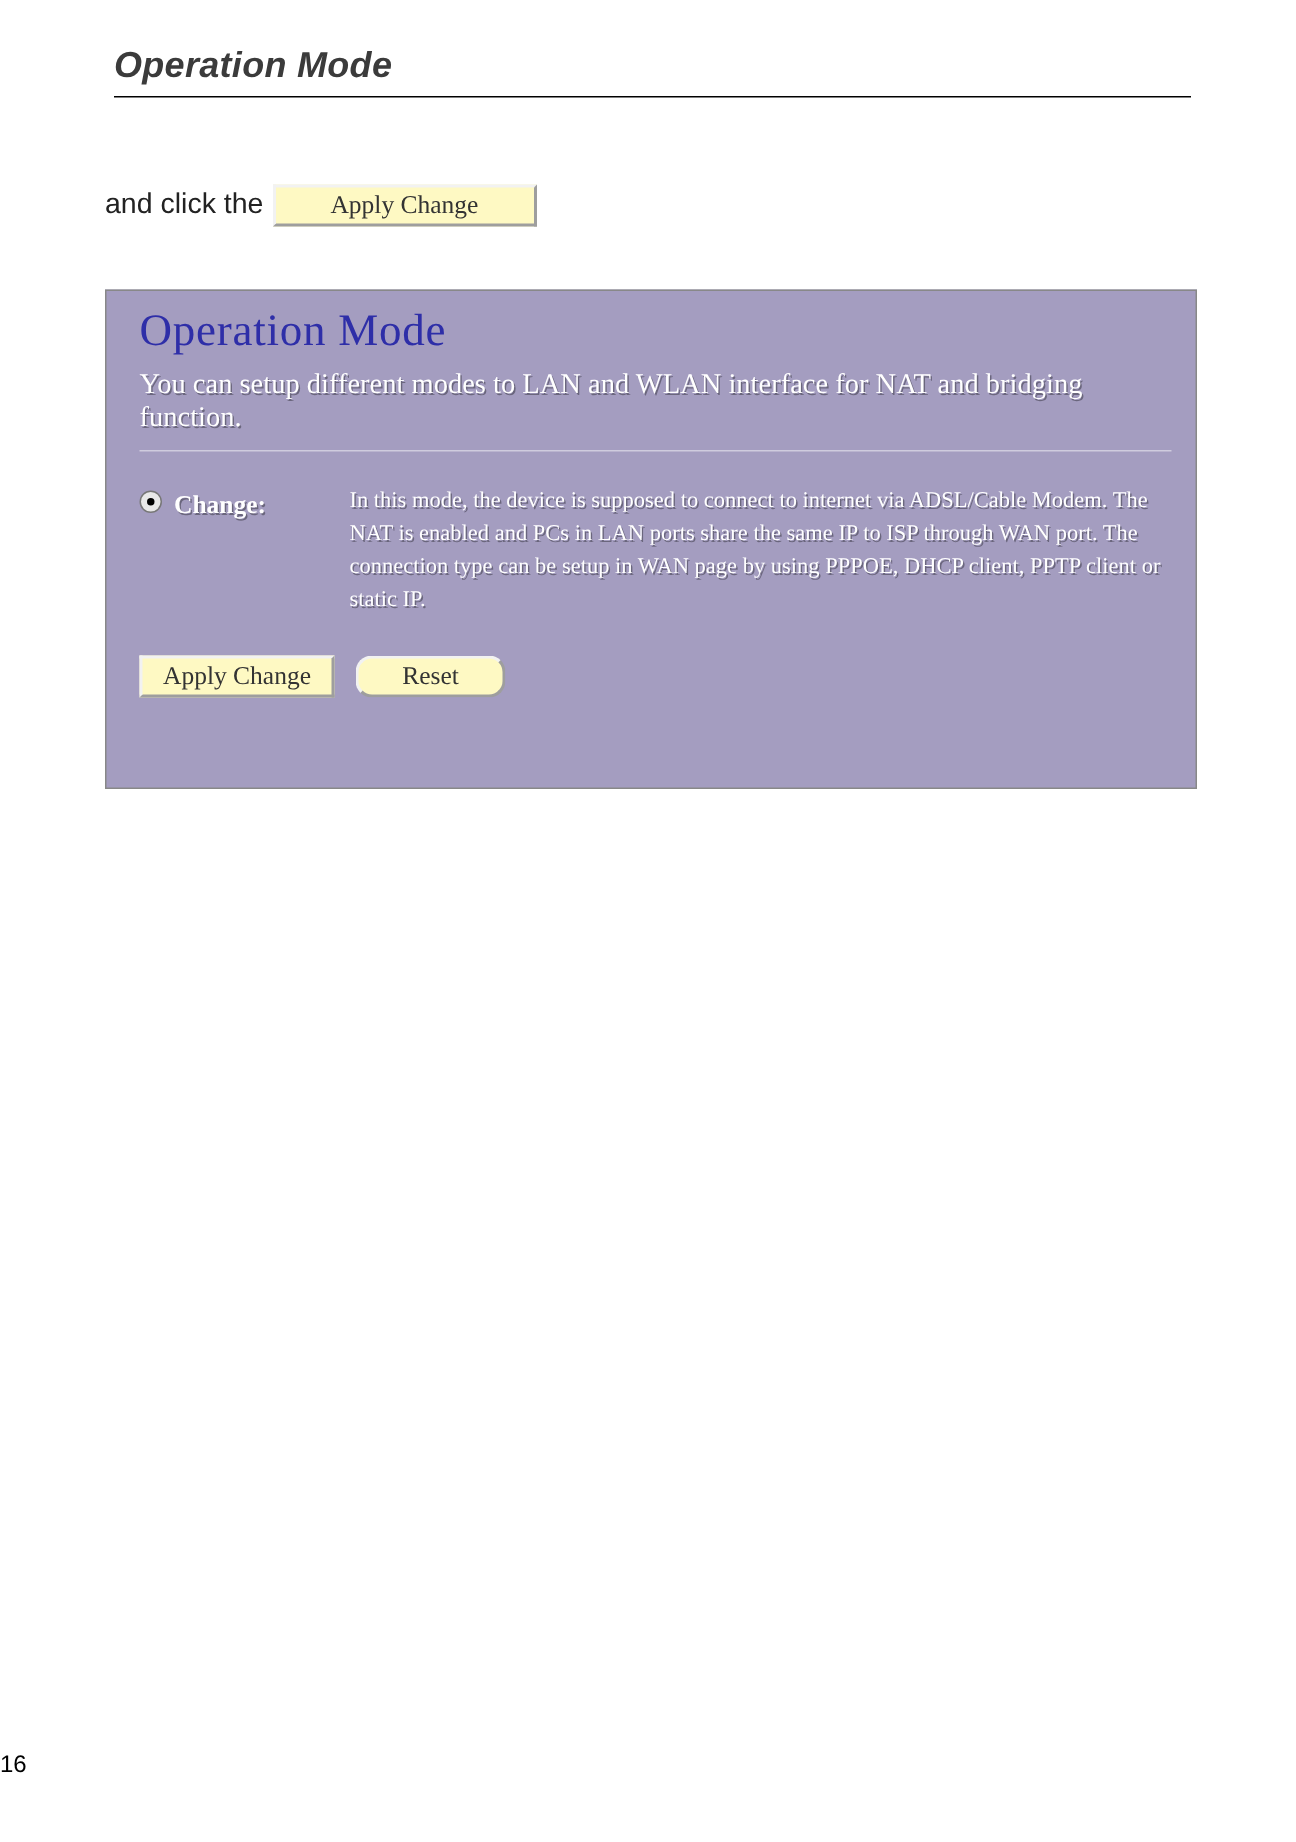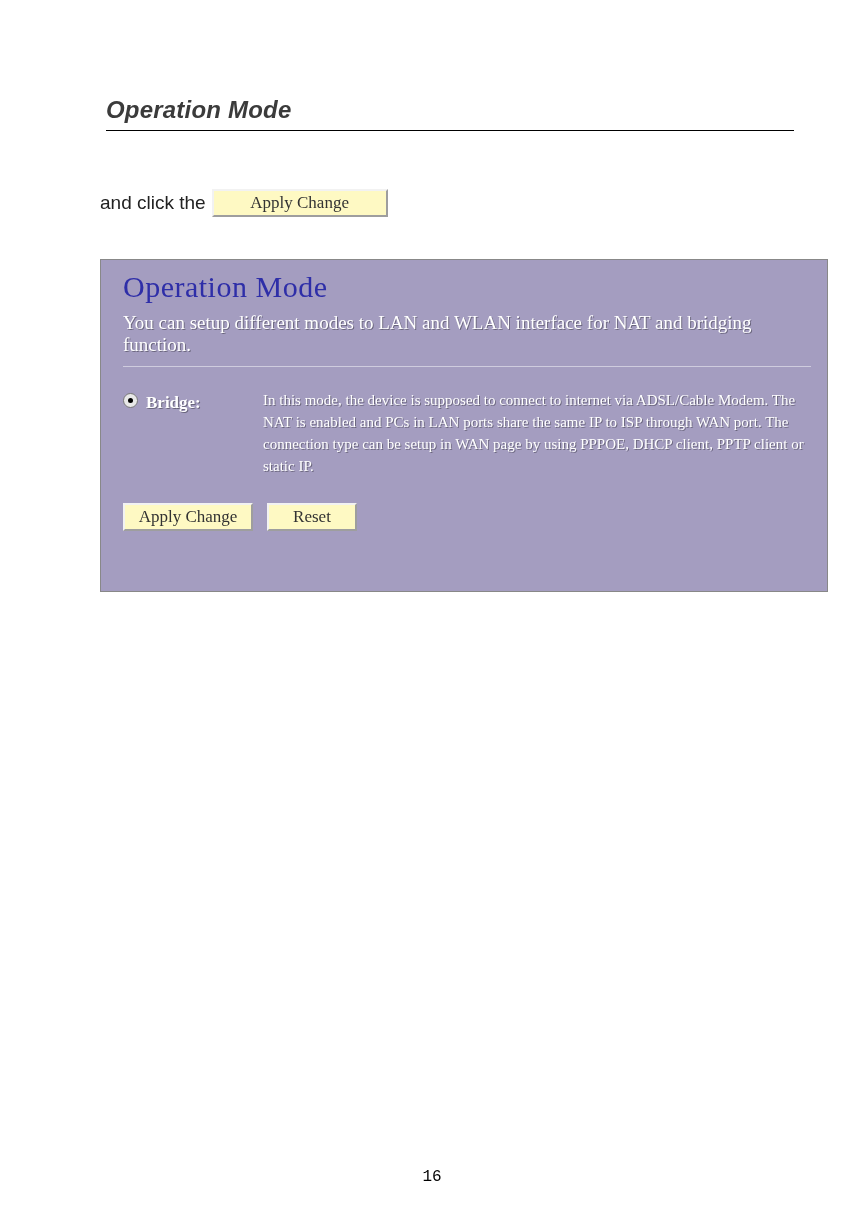--- a/index.html
+++ b/index.html
@@ -7,22 +7,21 @@
     padding: 0;
     width: 864px;
     height: 1228px;
     background: #ffffff;
     font-family: Arial, Helvetica, sans-serif;
     color: #000;
     position: relative;
   }
   .page {
     box-sizing: border-box;
-    padding: 96px 70px 0 70px;
-    margin-left: 30px;
+    padding: 30px 70px 0 70px;
   }
   .heading {
     font-style: italic;
     font-weight: bold;
     font-size: 24px;
     color: #3b3b3b;
     letter-spacing: 0.2px;
     border-bottom: 1.5px solid #000;
     padding-bottom: 6px;
     margin: 0 0 56px 6px;
@@ -47,21 +46,21 @@
     border: 2px outset #f2f2f2;
     font-family: "Times New Roman", serif;
     font-size: 17px;
     color: #333;
     box-sizing: border-box;
     height: 28px;
     cursor: default;
   }
   .classic-btn.wide { width: 176px; }
   .classic-btn.med  { width: 130px; }
-  .classic-btn.sm   { width: 90px; }
+  .classic-btn.sm   { width: 100px; border-radius: 11px; }
 
   .ui-panel {
     margin: 40px 0 0 0;
     width: 728px;
     background: #a49dc0;
     border: 1px solid #888;
     box-sizing: border-box;
     padding: 10px 16px 60px 22px;
     font-family: "Times New Roman", serif;
     color: #ffffff;
@@ -132,22 +131,21 @@
   }
   .btn-row .classic-btn {
     text-shadow: none;
     color: #333;
   }
   .page-num {
     position: absolute;
     bottom: 42px;
     left: 0;
     right: 0;
-    text-align: center;
-    font-family: Liberation Mono, monospace;
+    font-family: Liberation Sans, sans-serif;
     font-size: 16px;
     color: #000;
   }
 </style>
 </head>
 <body>
 
 <div class="page">
   <h2 class="heading">Operation Mode</h2>
 
@@ -159,21 +157,21 @@
   <div class="ui-panel">
     <div class="panel-title">Operation Mode</div>
     <div class="panel-sub">You can setup different modes to LAN and WLAN interface for NAT and bridging function.</div>
     <hr class="panel-hr">
 
     <div class="mode-row">
       <div class="mode-left">
         <span class="radio">
             <span class="dot"></span>
           </span>
-        <span class="mode-label">Bridge:</span>
+        <span class="mode-label">Change:</span>
       </div>
       <div class="mode-desc">In this mode, the device is supposed to connect to internet via ADSL/Cable Modem. The NAT is enabled and PCs in LAN ports share the same IP to ISP through WAN port. The connection type can be setup in WAN page by using PPPOE, DHCP client, PPTP client or static IP.</div>
     </div>
 
 
     <div class="btn-row">
       <span class="classic-btn med">Apply Change</span>
       <span class="classic-btn sm">Reset</span>
     </div>
   </div>

